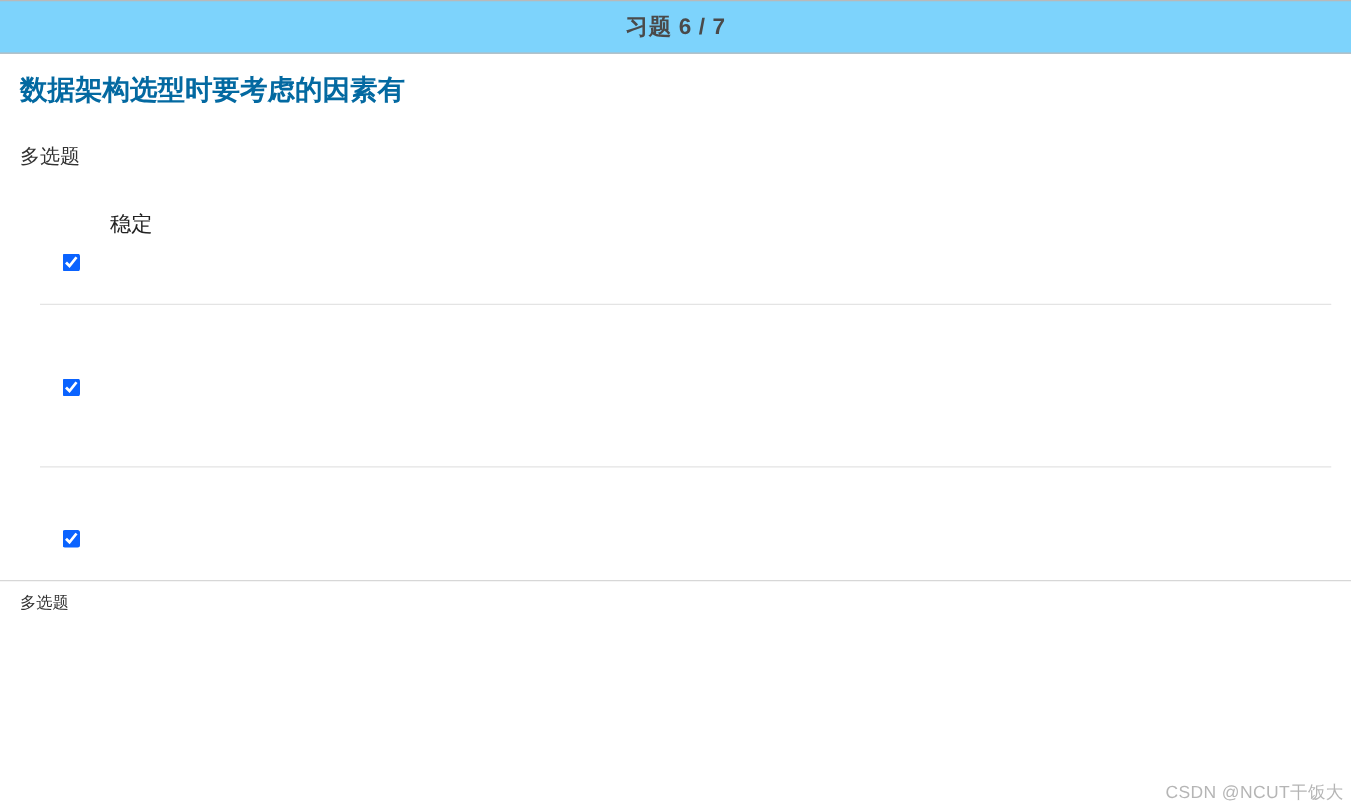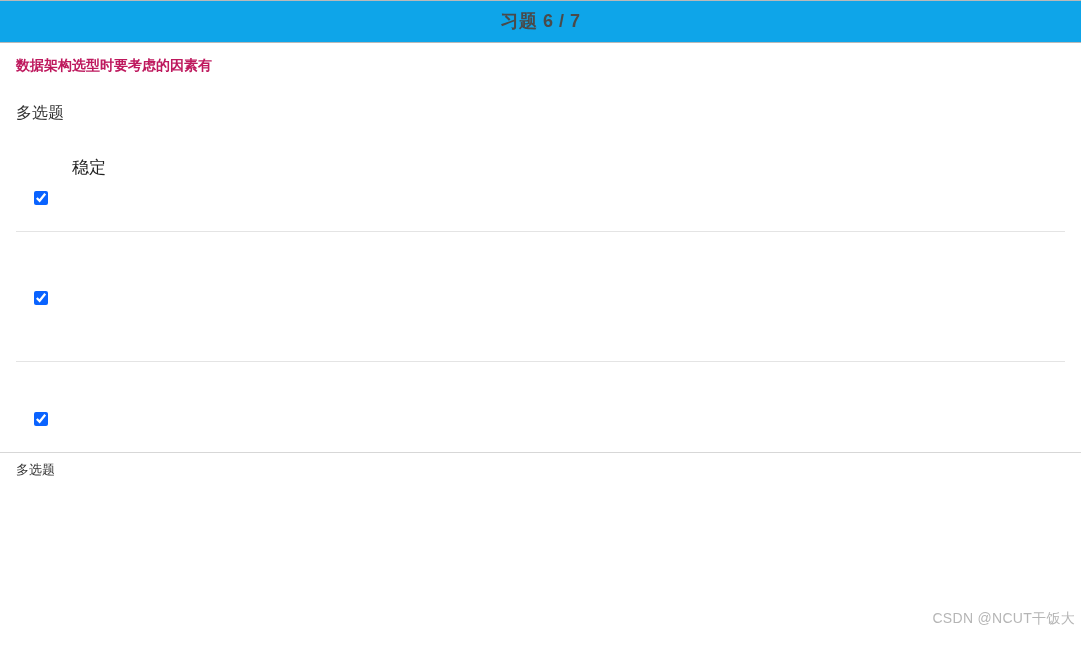--- a/index.html
+++ b/index.html
@@ -3,43 +3,44 @@
   <meta charset="utf-8">
   <style>
     * { box-sizing: border-box; margin: 0; padding: 0; }
     html, body {
       width: 1081px;
       font-family: -apple-system, "PingFang SC", "Microsoft YaHei", "Hiragino Sans GB", Arial, sans-serif;
       color: #333;
       background: #fff;
     }
     .page-header {
-      background: #0ea5e9;
+      background: #7dd3fc;
       border-top: 1px solid #b9b9b9;
       border-bottom: 1px solid #b9b9b9;
       text-align: center;
       font-weight: 700;
       font-size: 18px;
       color: #4a4a4a;
       padding: 8px 0 9px 0;
       letter-spacing: 0.5px;
     }
     .question-title {
       font-weight: 700;
-      font-size: 14px;
-      color: #be185d;
+      font-size: 22px;
+      color: #0369a1;
       padding: 14px 28px 4px 16px;
     }
     .question-type {
       font-size: 16px;
       color: #333;
       padding: 24px 16px 18px 16px;
     }
     .options {
       padding: 0 16px;
+      margin-left: 16px;
     }
     .option-block {
       position: relative;
       border-bottom: 1px solid #e4e4e4;
       padding: 10px 0 26px 0;
       min-height: 90px;
     }
     .option-block.tall {
       min-height: 130px;
     }
@@ -62,21 +63,21 @@
     .option-block.tall .option-check { bottom: 56px; }
     .footer-row {
       border-top: 1px solid #d7d7d7;
       padding: 8px 16px 10px 16px;
       font-size: 13px;
       color: #333;
     }
     .watermark {
       position: fixed;
       right: 6px;
-      bottom: 19px;
+      bottom: 4px;
       font-size: 14px;
       color: rgba(120,120,120,0.55);
       letter-spacing: 0.3px;
       pointer-events: none;
       user-select: none;
     }
   </style>
 </head>
 <body>
 

